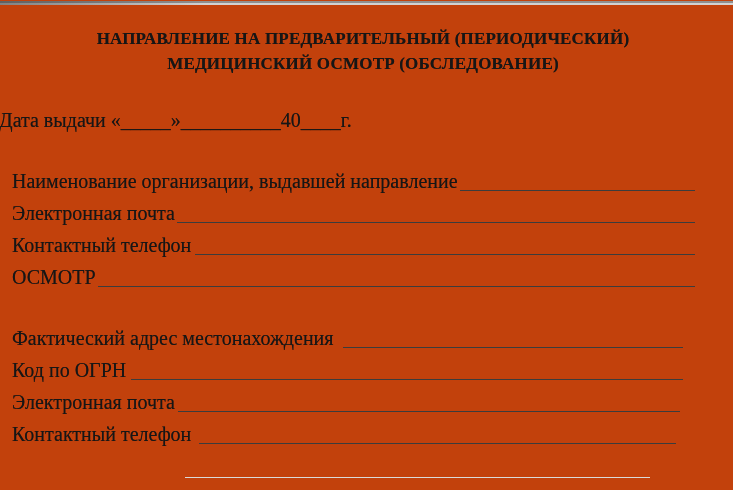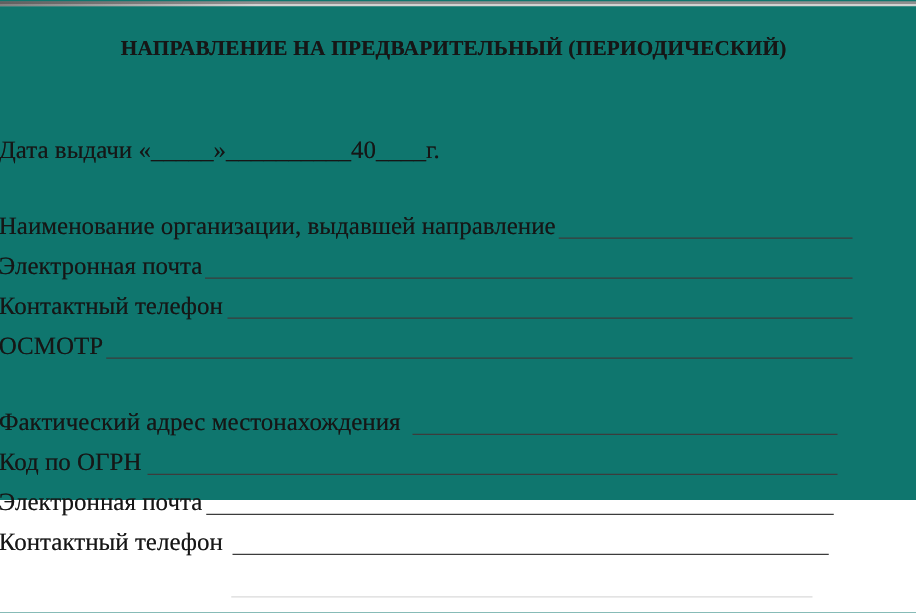--- a/index.html
+++ b/index.html
@@ -10,22 +10,22 @@
     width: 733px;
     height: 490px;
     background: #ffffff;
     overflow: hidden;
     font-family: "Liberation Serif", "DejaVu Serif", serif;
     color: #161616;
   }
   .page {
     position: relative;
     width: 733px;
-    height: 400px;
-    background: #0f766e;
+    height: 490px;
+    background: #c2410c;
   }
   .top-rule {
     position: absolute;
     top: 1px;
     left: 0;
     width: 733px;
     height: 4px;
     background:
       linear-gradient(to right, rgba(50,50,50,0.50), rgba(50,50,50,0) 28%),
       linear-gradient(to bottom, #8f8f8f 0 55%, #d2d2d2 55% 100%);
@@ -54,20 +54,21 @@
   .fields {
     position: absolute;
     left: -1px;
     font-size: 20px;
   }
   .fields.block-1 { top: 165px; }
   .fields.block-2 { top: 322px; }
   .row {
     display: flex;
     height: 32px;
+    padding-left: 13px;
   }
   .row .label {
     line-height: 32px;
     white-space: pre;
     text-shadow: 0 0 0.5px rgba(20,20,20,0.6);
   }
   .row .blank {
     flex: 1;
     align-self: flex-end;
     margin-bottom: 6px;
@@ -84,20 +85,21 @@
 </style>
 </head>
 <body>
 
 <div class="page">
 
   <div class="top-rule"></div>
 
   <div class="title">
     <div>НАПРАВЛЕНИЕ НА ПРЕДВАРИТЕЛЬНЫЙ (ПЕРИОДИЧЕСКИЙ)</div>
+    <div>МЕДИЦИНСКИЙ ОСМОТР (ОБСЛЕДОВАНИЕ)</div>
   </div>
 
   <div class="date-row"><span>Дата выдачи «</span><span>_____</span><span>»</span><span>__________</span><span>40</span><span>____</span><span>г.</span></div>
 
   <div class="fields block-1">
     <div class="row" style="width:683px">
       <span class="label">Наименование организации, выдавшей направление</span>
       <span class="blank" style="margin-left:2px"></span>
     </div>
     <div class="row" style="width:683px">

